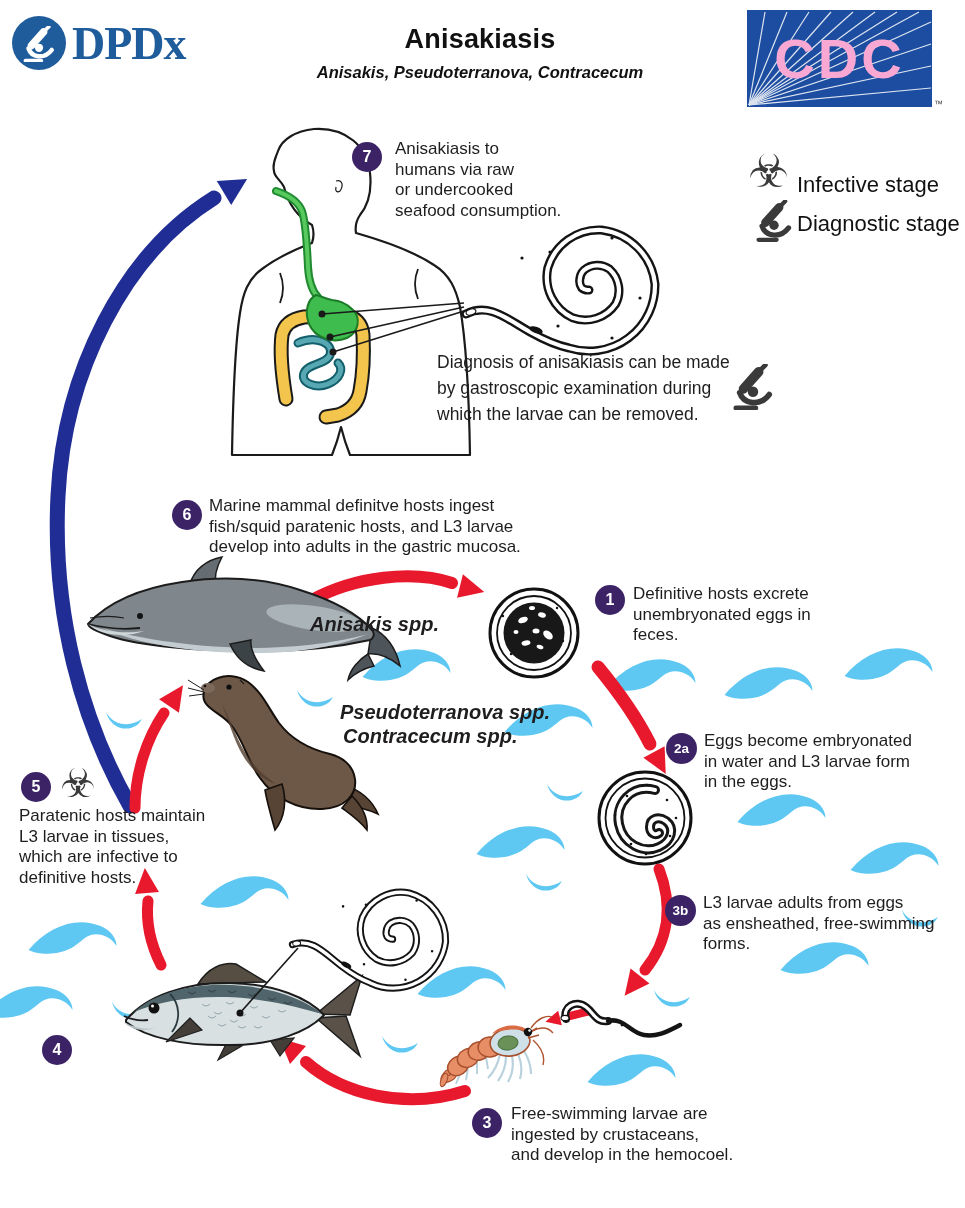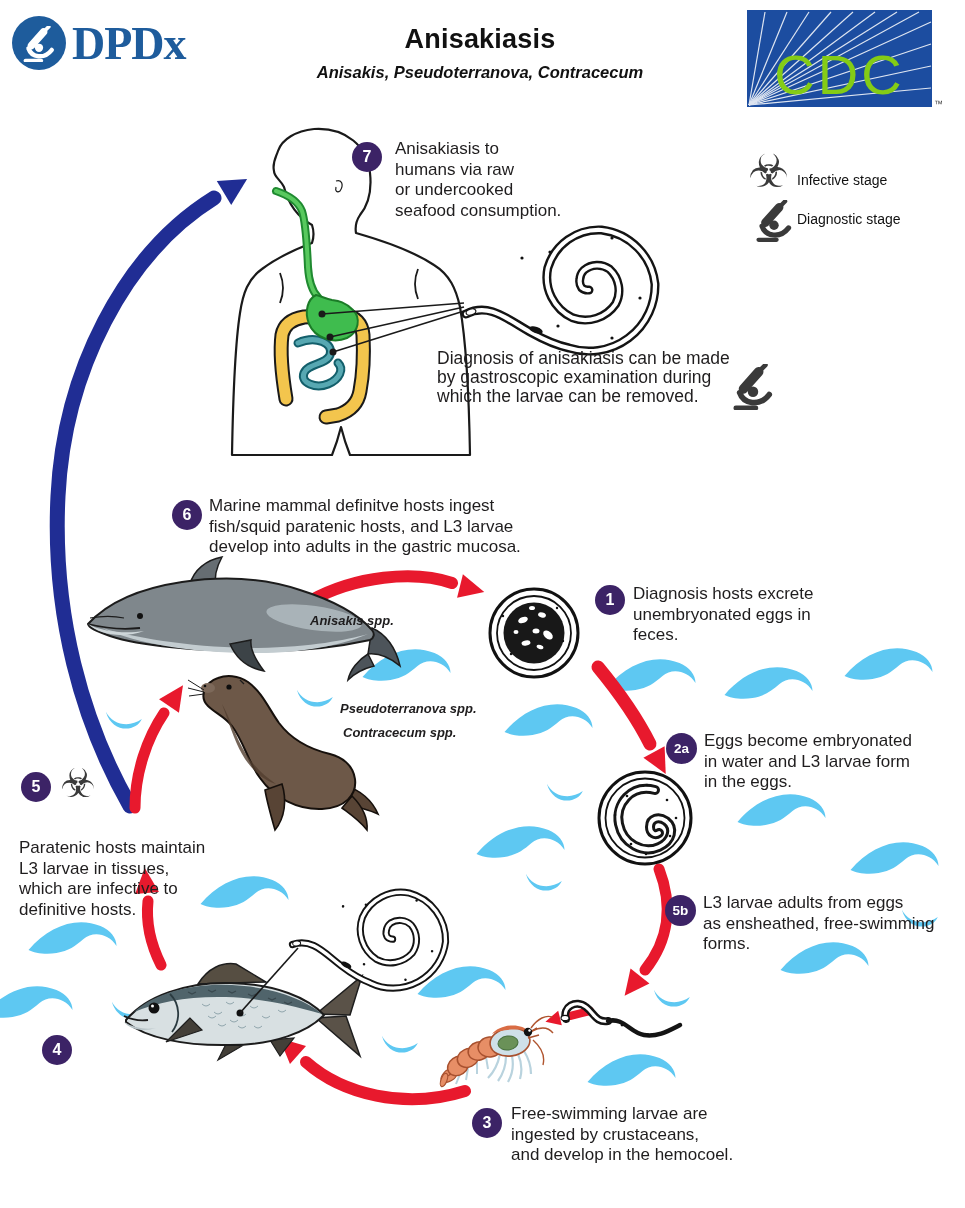--- a/index.html
+++ b/index.html
@@ -5,33 +5,33 @@
   html,body{margin:0;padding:0;background:#fff;}
   #canvas{position:relative;width:965px;height:1208px;background:#fff;overflow:hidden;
           font-family:"Liberation Sans",sans-serif;color:#1f1d1e;}
   .abs{position:absolute;}
   svg{display:block;}
   .badge{position:absolute;width:30px;height:30px;border-radius:50%;background:#3c2366;
          color:#fff;font-weight:bold;font-size:16px;display:flex;align-items:center;
          justify-content:center;z-index:6;}
   .badge.wide{width:31px;height:31px;font-size:13.5px;}
   .step-text{position:absolute;font-size:17px;line-height:20.5px;white-space:pre;z-index:6;}
-  .species{position:absolute;font-size:13px;font-style:italic;font-weight:600;z-index:6;}
+  .species{position:absolute;font-size:20px;font-style:italic;font-weight:600;z-index:6;}
   .bio{position:absolute;color:#3a3a3a;z-index:6;line-height:1;}
   #title-block{position:absolute;left:255px;top:24px;width:450px;text-align:center;z-index:6;}
   #title{font-size:27px;font-weight:bold;letter-spacing:.2px;color:#111;}
   #subtitle{font-size:16.5px;font-style:italic;font-weight:600;margin-top:8px;color:#111;}
   #dpdx-logo{position:absolute;left:10px;top:14px;display:flex;align-items:center;z-index:6;}
   #dpdx-text{font-family:"Liberation Serif",serif;font-weight:bold;font-size:46px;
              color:#1e5c9c;margin-left:4px;letter-spacing:-1px;}
   #cdc-logo{position:absolute;left:747px;top:10px;width:185px;height:97px;background:#1c4da0;z-index:6;}
-  #cdc-letters{position:absolute;left:0;top:16px;width:100%;height:100%;display:flex;align-items:center;
-               justify-content:center;color:#84cc16;font-weight:normal;font-size:56px;letter-spacing:3px;}
+  #cdc-letters{position:absolute;left:0;top:0;width:100%;height:100%;display:flex;align-items:center;
+               justify-content:center;color:#f9a8d4;font-weight:bold;font-size:56px;letter-spacing:3px;}
   #cdc-tm{position:absolute;left:934px;top:99px;font-size:9px;color:#444;z-index:6;}
-  .legend-label{position:absolute;font-size:14px;color:#111;z-index:6;}
+  .legend-label{position:absolute;font-size:22px;color:#111;z-index:6;}
 </style>
 </head>
 <body>
 
 <div id="canvas">
 
   <svg class="abs" width="965" height="1208" style="left:0;top:0;z-index:1">
     <defs>
       <symbol id="wave-big" viewBox="0 0 100 40">
         <path d="M0 32 C 20 8 48 -2 72 8 C 82 12 88 20 88 28 C 80 15 64 13 55 21 C 47 28 40 33 28 35 C 17 37 6 35 0 32 Z"></path>
@@ -331,58 +331,58 @@
       <use href="#scope-sym" width="36" height="42"></use>
     </svg>
   <span class="legend-label" style="left:797px;top:211px;">Diagnostic stage</span>
 
   <div class="badge" style="left:352px;top:142px;">7</div>
   <div class="step-text" style="left:395px;top:139px;">Anisakiasis to
 humans via raw
 or undercooked
 seafood consumption.</div>
 
-  <div class="step-text" style="left:437px;top:349px;font-size:17.5px;line-height:19px;">Diagnosis of anisakiasis can be made
+  <div class="step-text" style="left:437px;top:349px;font-size:17.5px;line-height:26px;">Diagnosis of anisakiasis can be made
 by gastroscopic examination during
 which the larvae can be removed.</div>
   <svg class="abs" style="left:733px;top:364px;z-index:6;color:#3a3a3a" width="40" height="46">
       <use href="#scope-sym" width="40" height="46"></use>
     </svg>
 
   <div class="badge" style="left:172px;top:500px;">6</div>
   <div class="step-text" style="left:209px;top:496px;">Marine mammal definitve hosts ingest
 fish/squid paratenic hosts, and L3 larvae
 develop into adults in the gastric mucosa.</div>
 
   <div class="species" style="left:310px;top:613px;">Anisakis spp.</div>
   <div class="species" style="left:340px;top:701px;">Pseudoterranova spp.</div>
   <div class="species" style="left:343px;top:725px;">Contracecum spp.</div>
 
   <div class="badge" style="left:595px;top:585px;">1</div>
-  <div class="step-text" style="left:633px;top:584px;">Diagnosis hosts excrete
+  <div class="step-text" style="left:633px;top:584px;">Definitive hosts excrete
 unembryonated eggs in
 feces.</div>
 
   <div class="badge wide" style="left:666px;top:733px;">2a</div>
   <div class="step-text" style="left:704px;top:731px;">Eggs become embryonated
 in water and L3 larvae form
 in the eggs.</div>
 
-  <div class="badge wide" style="left:665px;top:895px;">5b</div>
+  <div class="badge wide" style="left:665px;top:895px;">3b</div>
   <div class="step-text" style="left:703px;top:893px;">L3 larvae adults from eggs
 as ensheathed, free-swimming
 forms.</div>
 
   <div class="badge" style="left:472px;top:1108px;">3</div>
   <div class="step-text" style="left:511px;top:1104px;">Free-swimming larvae are
 ingested by crustaceans,
 and develop in the hemocoel.</div>
 
   <div class="badge" style="left:42px;top:1035px;">4</div>
 
   <div class="badge" style="left:21px;top:772px;">5</div>
   <span class="bio" style="left:60px;top:763px;font-size:40px;">☣</span>
-  <div class="step-text" style="left:19px;top:806px;margin-top:32px;">Paratenic hosts maintain
+  <div class="step-text" style="left:19px;top:806px;">Paratenic hosts maintain
 L3 larvae in tissues,
 which are infective to
 definitive hosts.</div>
 
 </div>
 
 </body></html>

